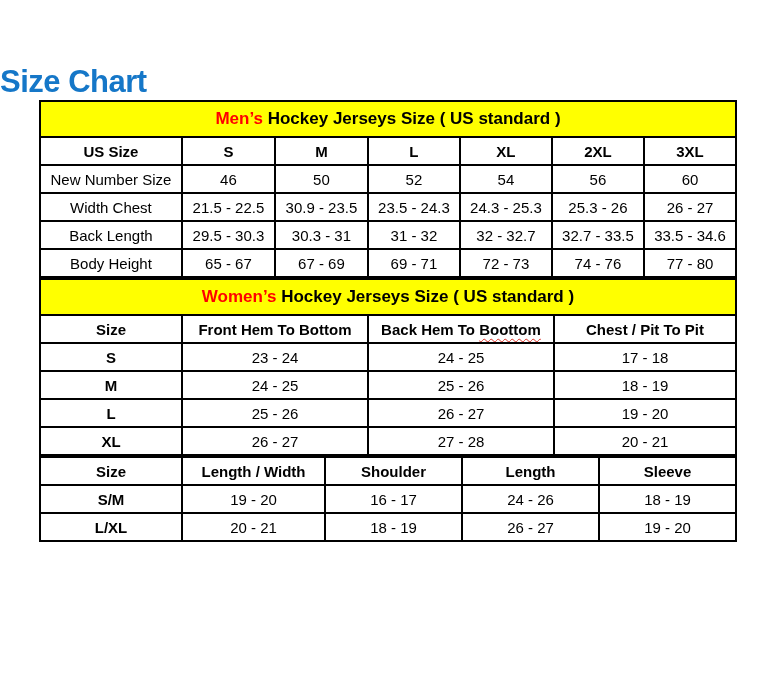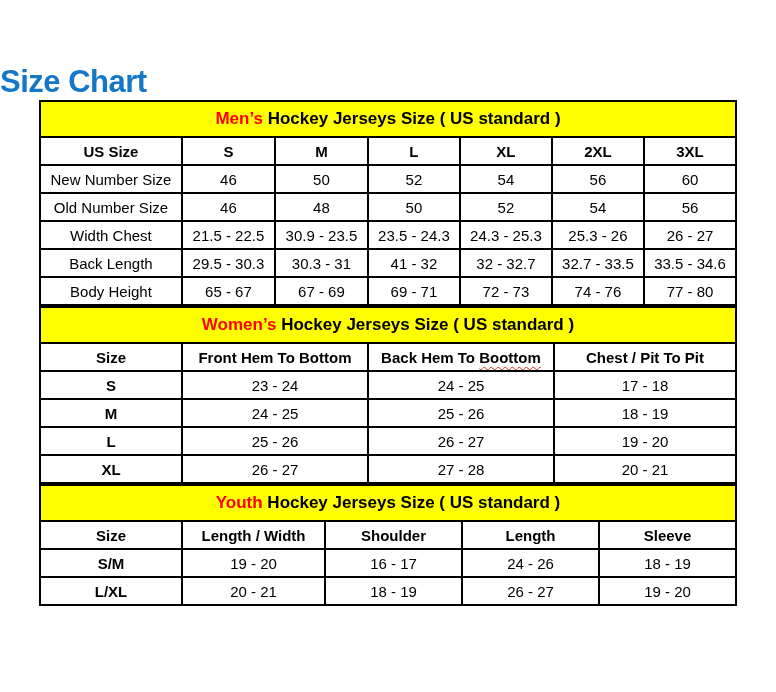--- a/index.html
+++ b/index.html
@@ -94,42 +94,33 @@
     <tr>
       <td>New Number Size</td>
       <td>46</td>
       <td>50</td>
       <td>52</td>
       <td>54</td>
       <td>56</td>
       <td>60</td>
     </tr>
     <tr>
-      <td>Old Number Size</td>
-      <td>46</td>
-      <td>48</td>
-      <td>50</td>
-      <td>52</td>
-      <td>54</td>
-      <td>56</td>
-    </tr>
-    <tr>
       <td>Width Chest</td>
       <td>21.5 - 22.5</td>
       <td>30.9 - 23.5</td>
       <td>23.5 - 24.3</td>
       <td>24.3 - 25.3</td>
       <td>25.3 - 26</td>
       <td>26 - 27</td>
     </tr>
     <tr>
       <td>Back Length</td>
       <td>29.5 - 30.3</td>
       <td>30.3 - 31</td>
-      <td>41 - 32</td>
+      <td>31 - 32</td>
       <td>32 - 32.7</td>
       <td>32.7 - 33.5</td>
       <td>33.5 - 34.6</td>
     </tr>
     <tr>
       <td>Body Height</td>
       <td>65 - 67</td>
       <td>67 - 69</td>
       <td>69 - 71</td>
       <td>72 - 73</td>
@@ -185,23 +176,20 @@
 
   <table class="tbl stacked youth-tbl">
     <colgroup>
       <col style="width:142px">
         <col style="width:143px">
         <col style="width:137px">
         <col style="width:137px">
         <col style="width:137px">
     </colgroup>
     <tbody>
-        <tr>
-      <th class="band" colspan="5"><span class="hl">Youth</span><span> Hockey Jerseys Size ( US standard )</span></th>
-    </tr>
     <tr>
       <th class="colhead">Size</th>
       <th class="colhead">Length / Width</th>
       <th class="colhead">Shoulder</th>
       <th class="colhead">Length</th>
       <th class="colhead">Sleeve</th>
     </tr>
     <tr>
       <td>S/M</td>
       <td>19 - 20</td>

